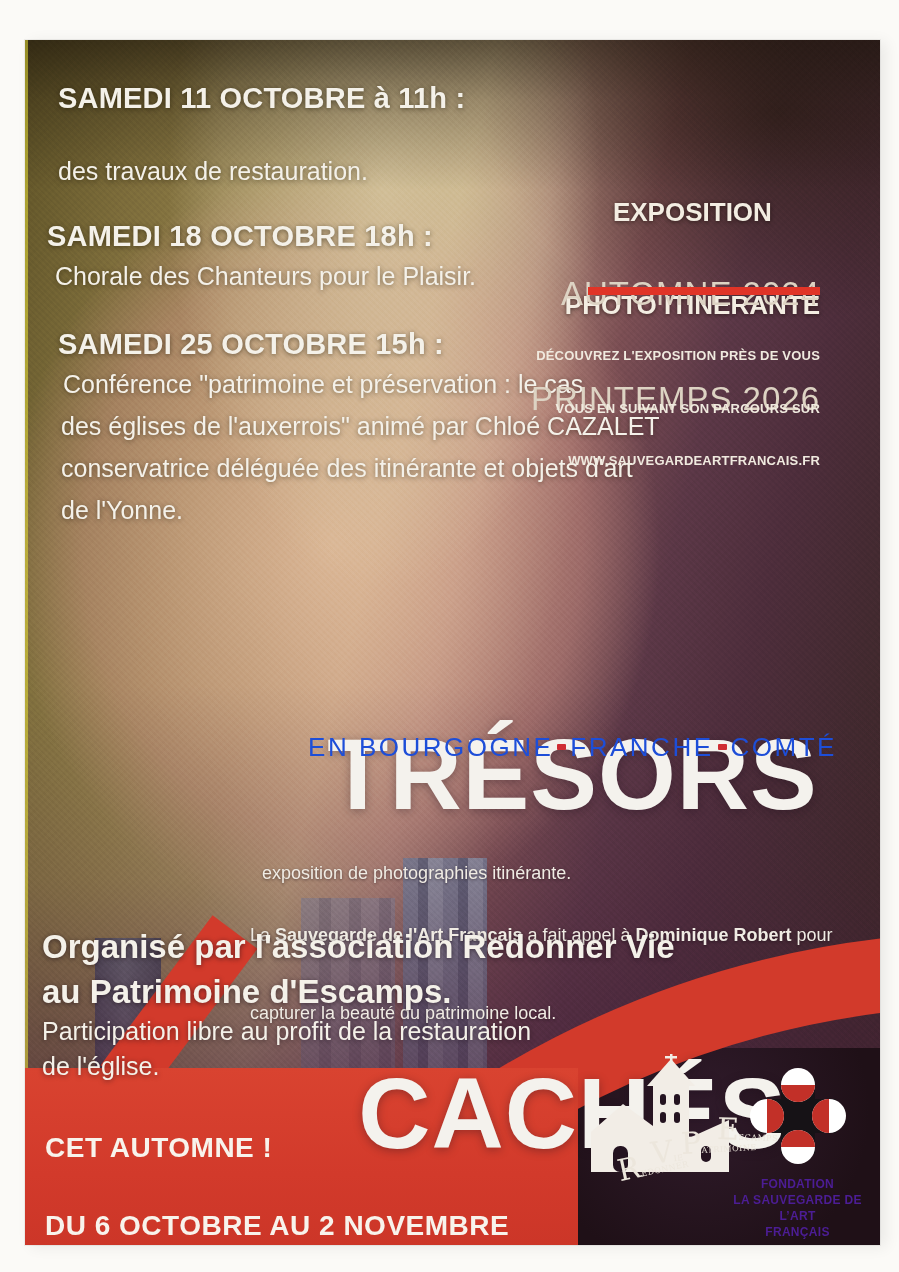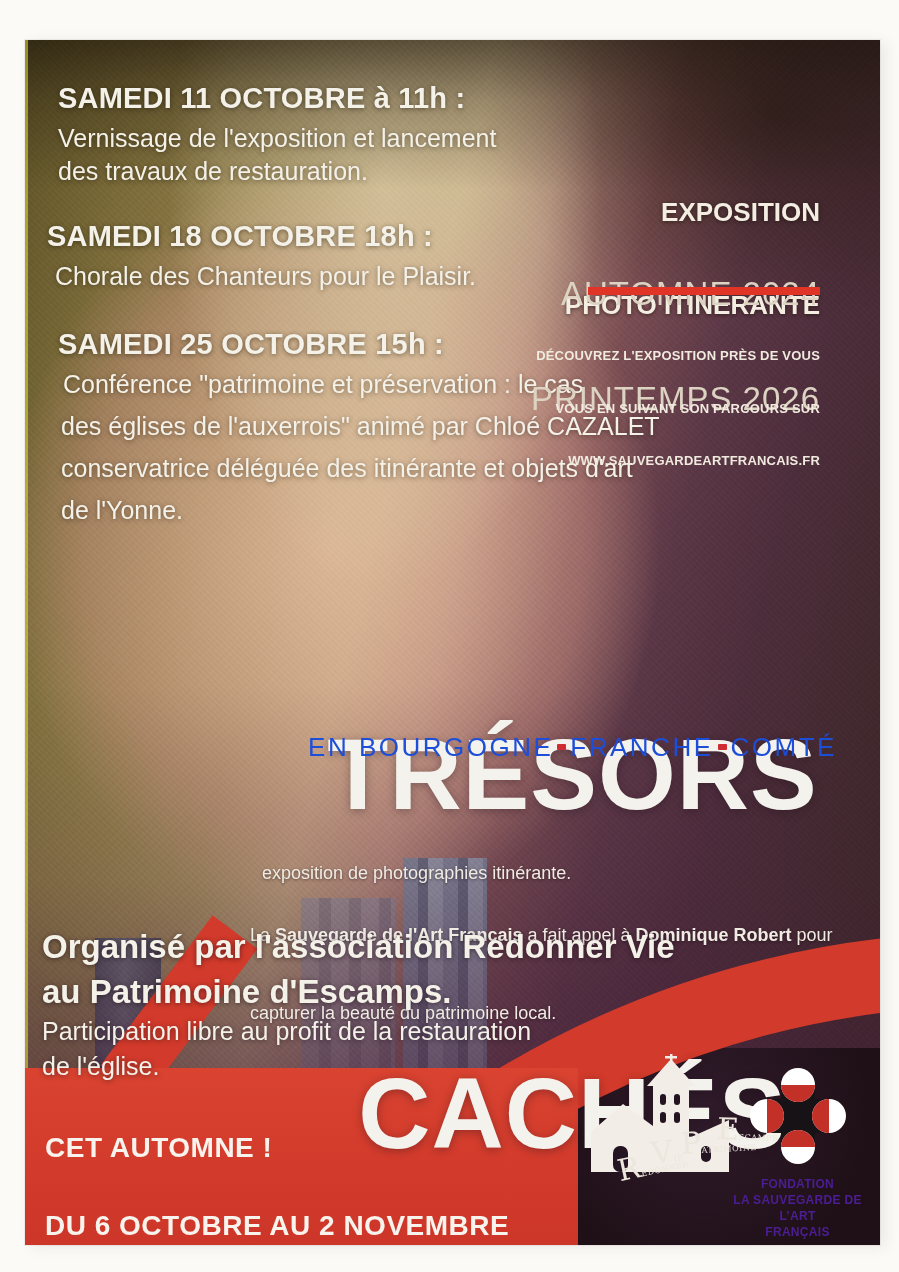--- a/index.html
+++ b/index.html
@@ -36,21 +36,21 @@
   .panel{position:absolute;left:550px;top:1008px;width:305px;height:197px;
     border-radius:62px 0 0 0;
     background:radial-gradient(circle at 42% 32%, #301b2b, #1f1017 75%);}
   .band{position:absolute;left:0;top:1028px;width:553px;height:177px;
     background:linear-gradient(180deg,#d94330 0%, #d23a2b 60%, #cc3628 100%);}
 
   
   .t{position:absolute;color:#f4f1e9;white-space:pre-wrap;}
   .ev-title{font-size:29px;font-weight:bold;letter-spacing:.2px;text-shadow:0 1px 5px rgba(30,22,6,.55);}
   .ev-line{font-size:25px;font-weight:400;text-shadow:0 1px 5px rgba(30,22,6,.5);}
-  .expo-head{right:60px;top:95px;text-align:right;font-weight:bold;font-size:26px;line-height:31px;color:#f3ede2;text-shadow:0 1px 4px rgba(20,12,6,.6);}
+  .expo-head{right:60px;top:95px;text-align:center;font-weight:bold;font-size:26px;line-height:31px;color:#f3ede2;text-shadow:0 1px 4px rgba(20,12,6,.6);}
   .seasons{right:60px;top:166px;text-align:right;font-weight:300;font-size:33px;line-height:35px;color:#ddd3c3;letter-spacing:1px;}
   .redbar{position:absolute;right:60px;top:247px;width:232px;height:8px;background:#e03427;}
   .discover{right:60px;top:272px;text-align:right;font-weight:bold;font-size:13px;line-height:17.5px;color:#f0eadf;letter-spacing:.2px;}
   .big-title{left:270px;top:452px;width:555px;text-align:center;font-weight:bold;font-size:100px;line-height:113px;letter-spacing:1px;color:#f4f2ed;text-shadow:0 2px 10px rgba(30,15,25,.35);}
   .subtitle{left:270px;top:692px;width:555px;text-align:center;font-weight:300;font-size:26px;letter-spacing:2.5px;color:#1d4ed8;}
   .subtitle .sep{display:inline-block;width:9px;height:6px;background:#cf2d33;margin:0 4px 4px 4px;vertical-align:middle;border-radius:1px;}
   .intro{left:237px;top:770px;width:590px;font-size:18px;line-height:25.5px;color:#f0ece4;text-shadow:0 1px 3px rgba(25,12,20,.55);}
   .intro .ind{padding-left:22px;}
   .credit{left:225px;top:830px;width:600px;font-size:18px;line-height:26px;color:#f0ece4;text-shadow:0 1px 3px rgba(25,12,20,.55);}
   .credit b{font-weight:bold;}
@@ -85,21 +85,20 @@
     <div class="scanline"></div>
 
     <div class="panel"></div>
     <svg class="swoosh" width="855" height="1205" viewBox="0 0 855 1205">
       <path d="M 210 892 L 98 1042" stroke="#d23a2b" stroke-width="56" fill="none"></path>
       <path d="M 862 935 Q 628 962 428 1102" stroke="#d23a2b" stroke-width="74" fill="none"></path>
     </svg>
     <div class="band"></div>
 
     <div class="t ev-title" style="left:33px;top:42px">SAMEDI 11 OCTOBRE à 11h :</div>
-    <div class="t ev-line" style="left:33px;top:84px">Vernissage de l'exposition et lancement</div>
     <div class="t ev-line" style="left:33px;top:117px">des travaux de restauration.</div>
 
     <div class="t ev-title" style="left:22px;top:180px">SAMEDI 18 OCTOBRE 18h :</div>
     <div class="t ev-line" style="left:30px;top:222px">Chorale des Chanteurs pour le Plaisir.</div>
 
     <div class="t ev-title" style="left:33px;top:288px">SAMEDI 25 OCTOBRE 15h :</div>
     <div class="t ev-line" style="left:38px;top:330px">Conférence "patrimoine et préservation : le cas</div>
     <div class="t ev-line" style="left:36px;top:372px">des églises de l'auxerrois" animé par Chloé CAZALET</div>
     <div class="t ev-line" style="left:36px;top:414px">conservatrice déléguée des itinérante et objets d'art</div>
     <div class="t ev-line" style="left:36px;top:456px">de l'Yonne.</div>

